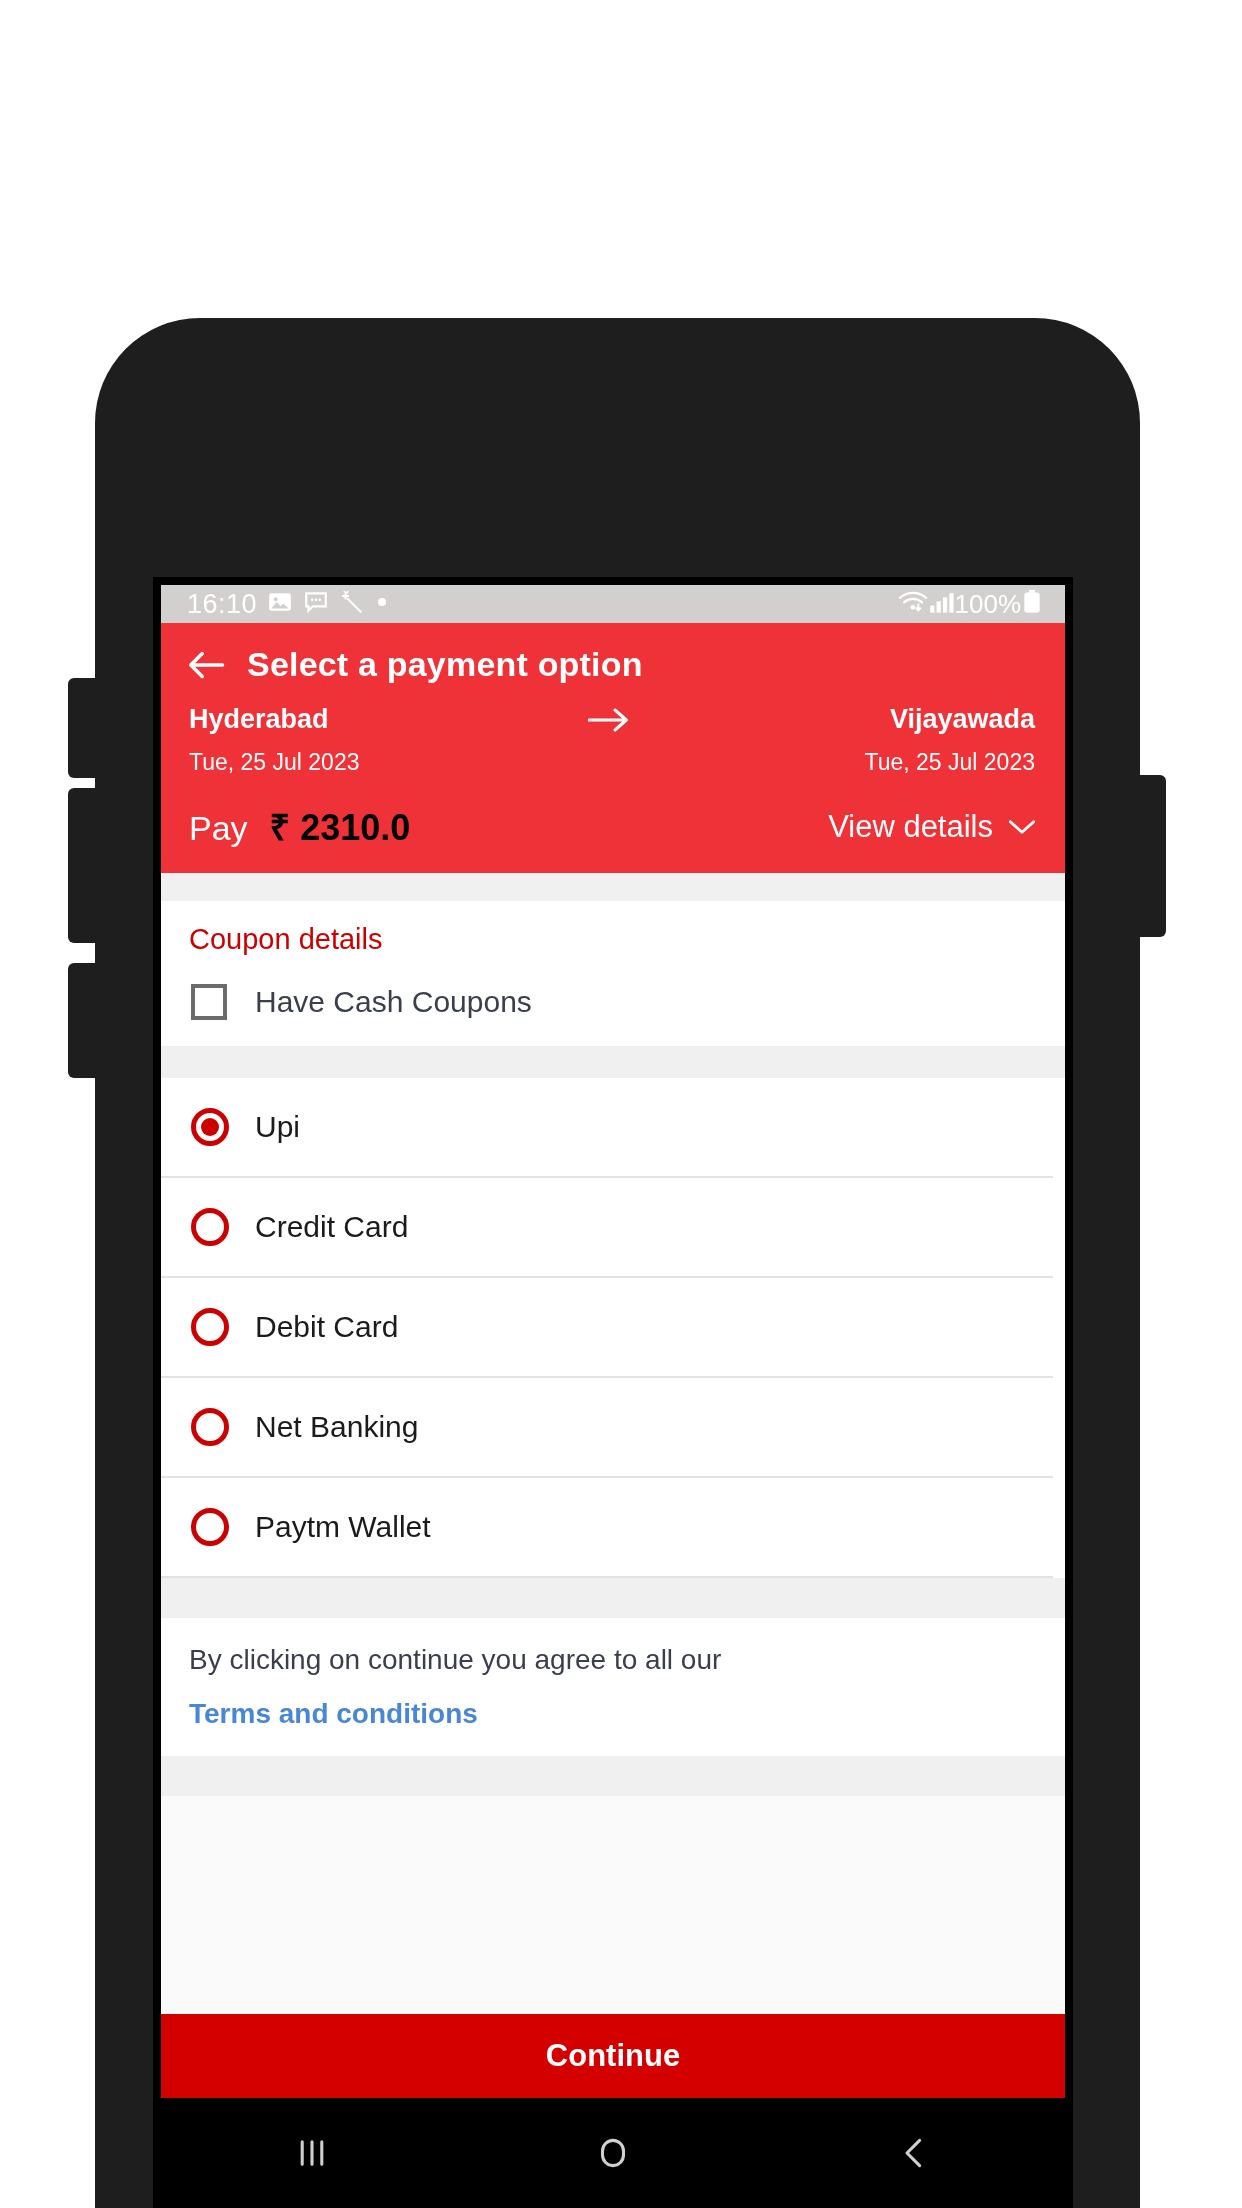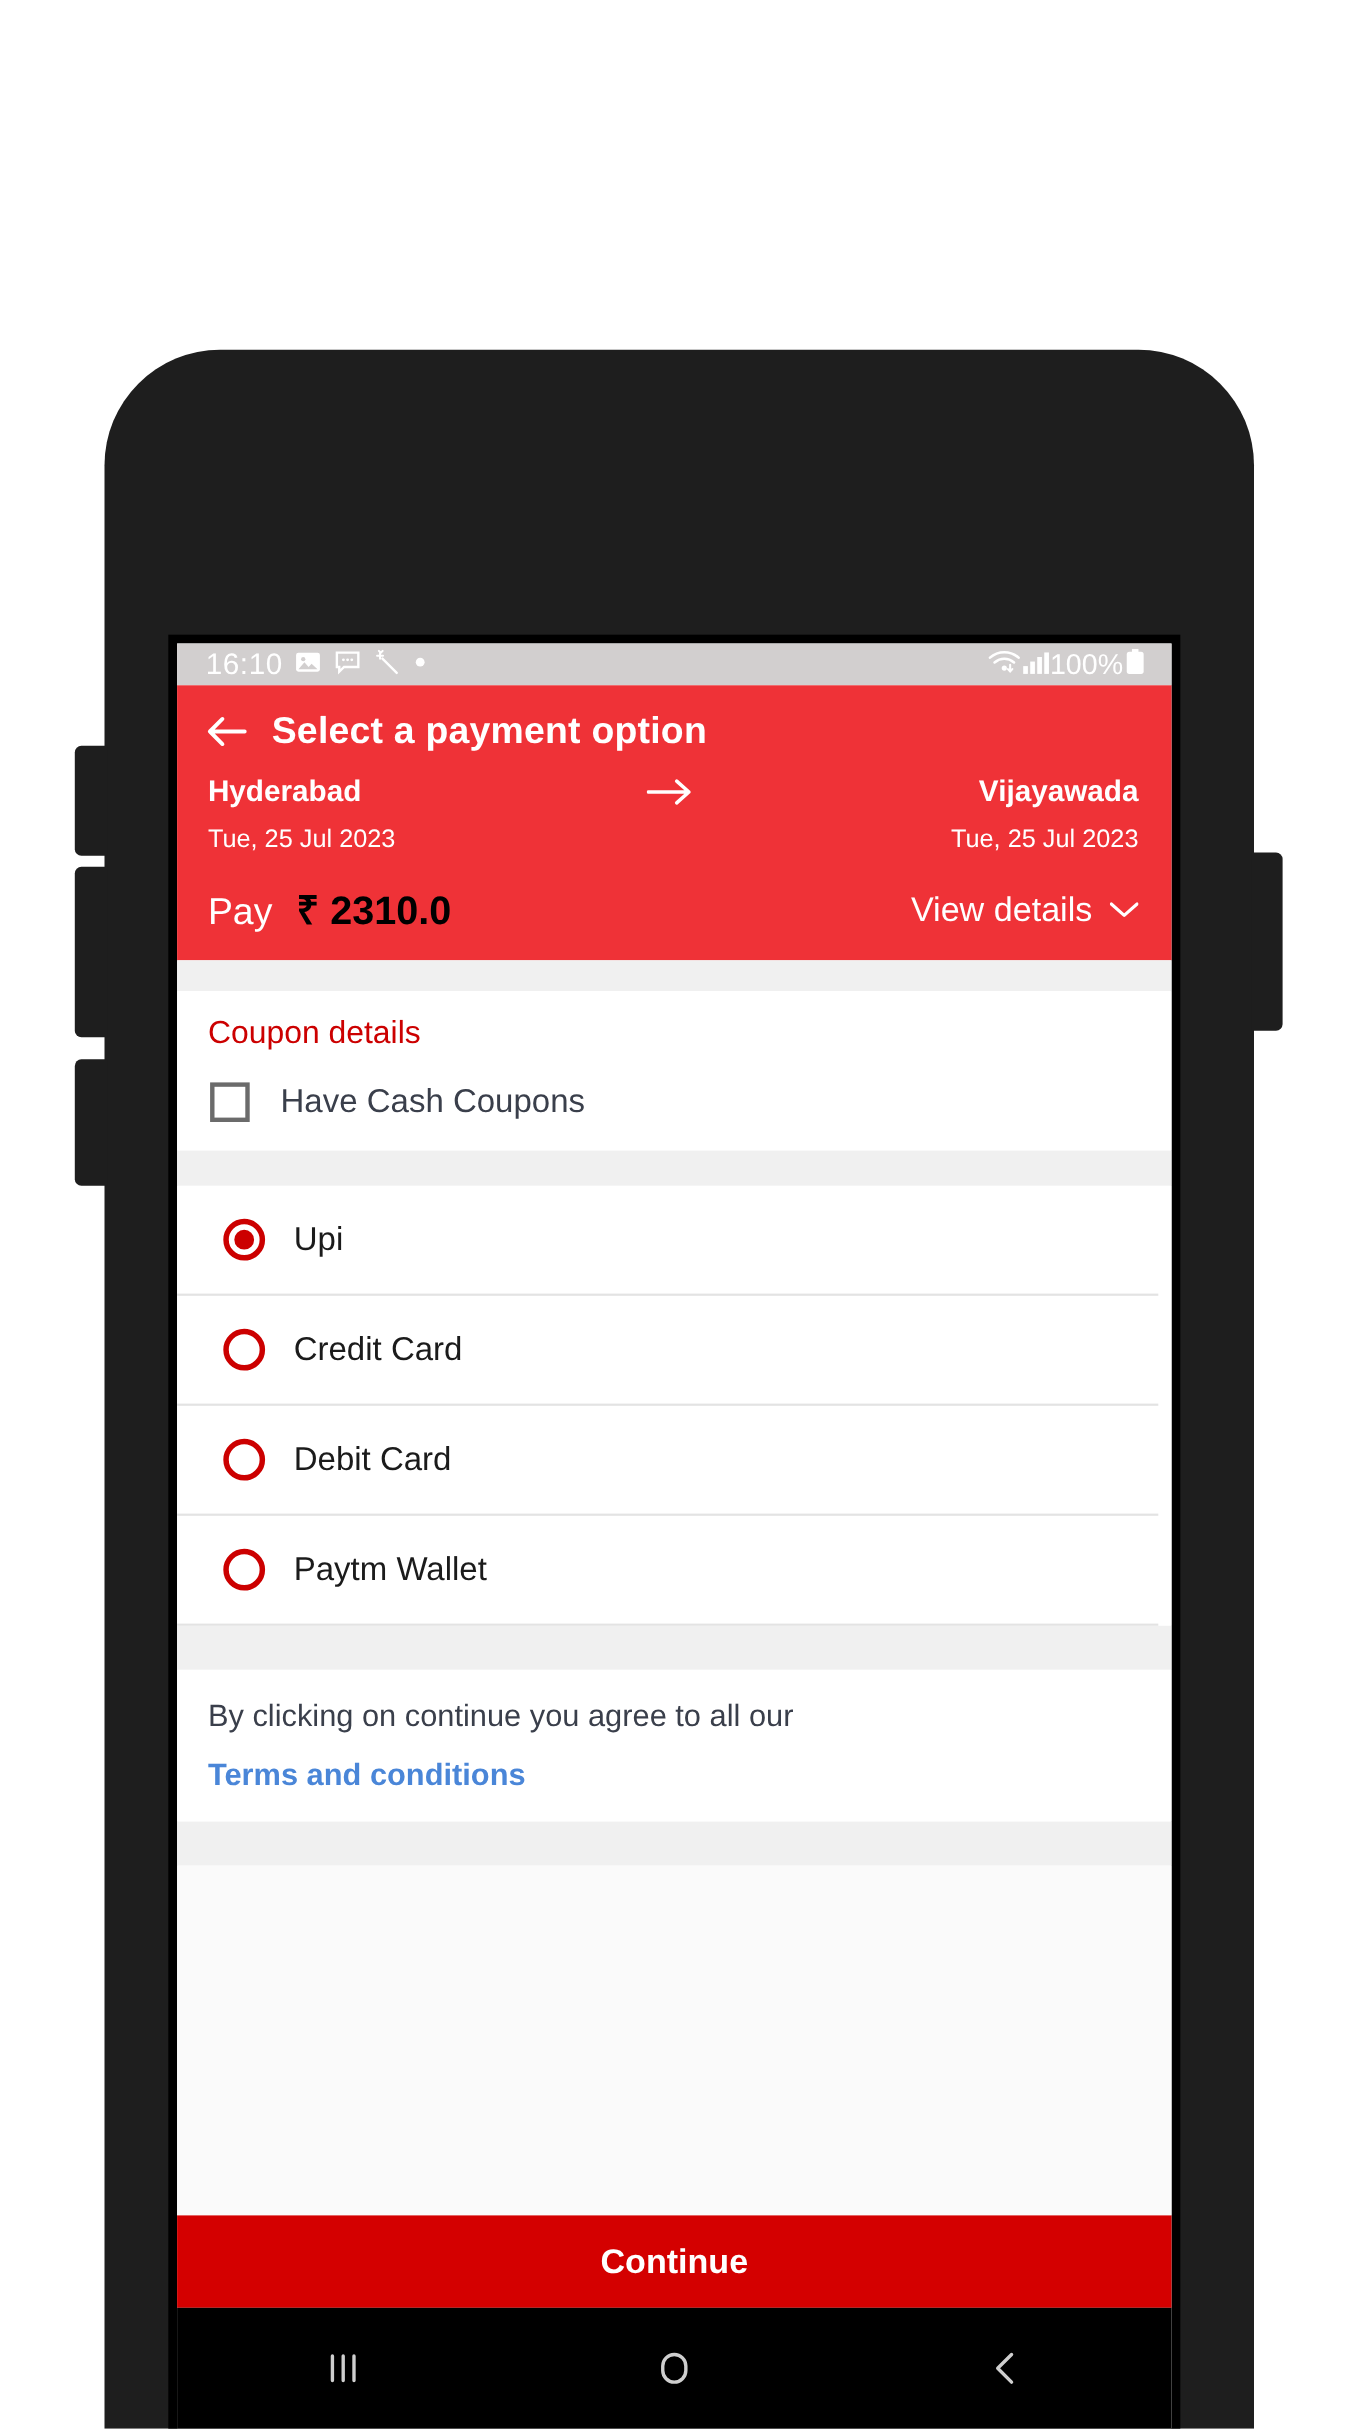--- a/index.html
+++ b/index.html
@@ -86,21 +86,21 @@
   .gap-40 { height: 40px; }
 
   .card { background:#ffffff; flex:0 0 auto; }
   .section-title { color:#cc0000; font-size:29px; font-weight:normal; padding: 22px 0 6px 28px; }
 
   .check-row { display:flex; align-items:center; gap:28px; padding: 22px 0 26px 30px; }
   .checkbox { width:36px; height:36px; border:4px solid #6b6b6b; box-sizing:border-box; flex:0 0 auto; }
   .check-label { color:#3a3f4b; font-size:30px; }
 
   .pay-list { }
-  .pay-item { display:flex; align-items:center; gap:26px; padding: 30px 0 30px 42px; border-bottom:2px solid #e3e3e3; margin-right: 12px;}
+  .pay-item { display:flex; align-items:center; gap:26px; padding: 30px 0 30px 30px; border-bottom:2px solid #e3e3e3; margin-right: 12px;}
   .pay-item:last-child { border-bottom:2px solid #e3e3e3; }
   .radio { width:38px; height:38px; border-radius:50%; border:5px solid #cc0000; box-sizing:border-box; flex:0 0 auto; position:relative; }
   .radio.on::after { content:""; position:absolute; left:50%; top:50%; transform:translate(-50%,-50%); width:18px; height:18px; border-radius:50%; background:#cc0000; }
   .pay-name { color:#1b1b1b; font-size:30px; }
 
   .terms { background:#fff; padding: 26px 0 26px 28px; flex:0 0 auto;}
   .terms-line { color:#3a3f4b; font-size:28px; }
   .terms-link { color:#4a86d8; font-size:28px; font-weight:bold; margin-top:22px; display:block; }
 
   .filler { background:#fafafa; flex:1 1 auto; }
@@ -251,20 +251,24 @@
         <div class="pay-item">
           <span class="radio"></span>
           <span class="pay-name">Credit Card</span>
         </div>
 
         <div class="pay-item">
           <span class="radio"></span>
           <span class="pay-name">Debit Card</span>
         </div>
 
+        <div class="pay-item">
+          <span class="radio"></span>
+          <span class="pay-name">Net Banking</span>
+        </div>
 
         <div class="pay-item">
           <span class="radio"></span>
           <span class="pay-name">Paytm Wallet</span>
         </div>
 
       </div>
     </div>
 
     <div class="gap gap-40"></div>

